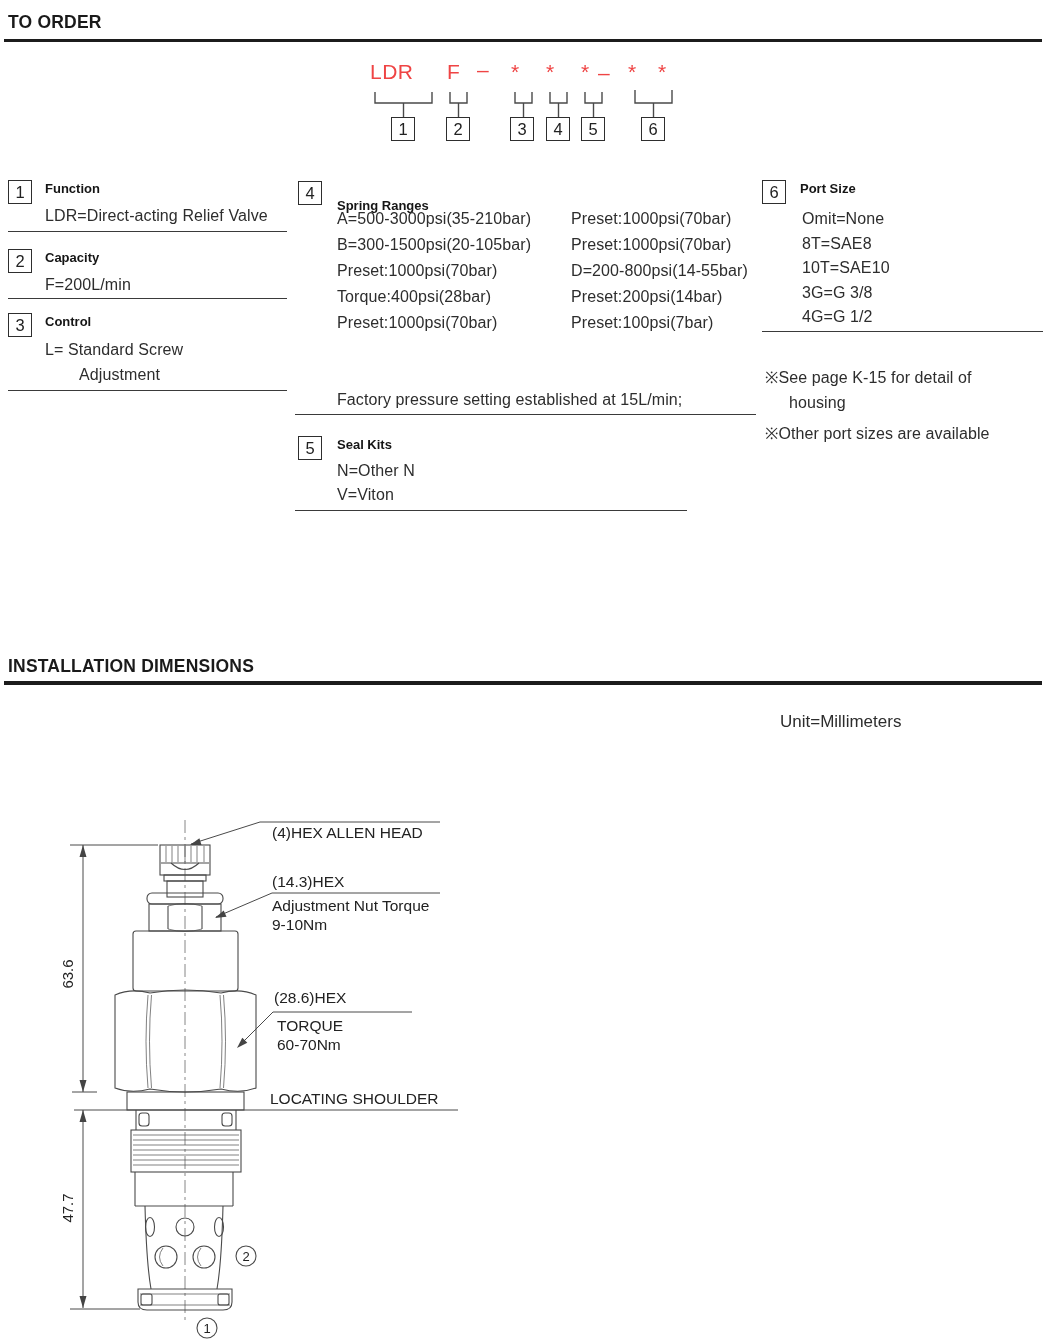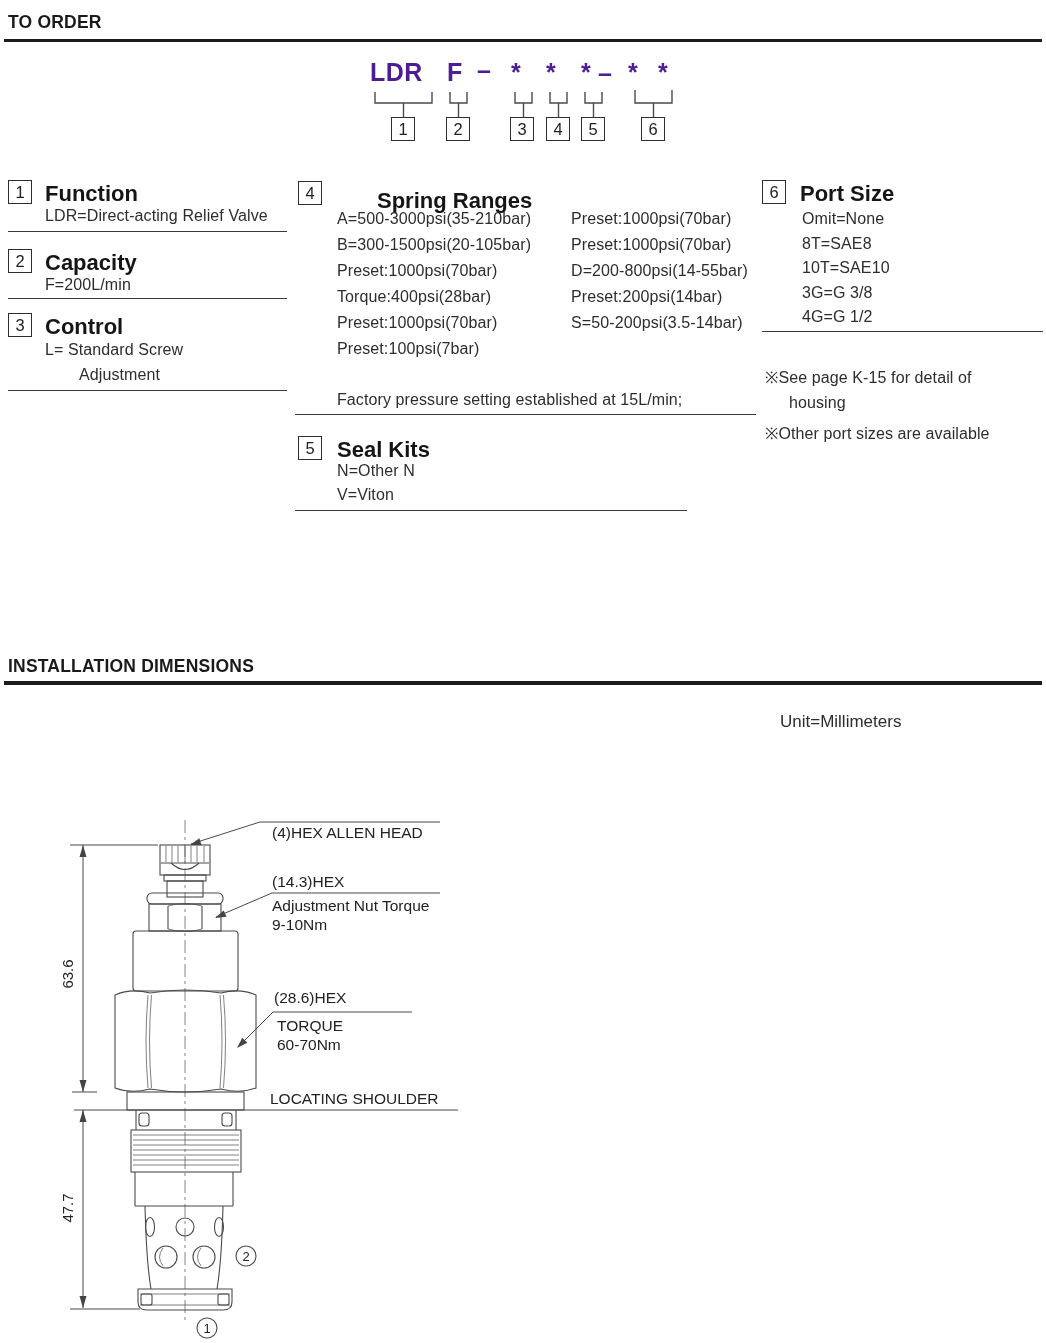--- a/index.html
+++ b/index.html
@@ -8,24 +8,24 @@
     font-family:"Liberation Sans", sans-serif;color:#2b2b2b;overflow:hidden;
   }
   .abs{position:absolute;}
   .h1{font-size:17.5px;font-weight:bold;color:#1a1a1a;letter-spacing:.2px;white-space:nowrap;}
   .rule{background:#1c1c1c;}
   .numbox{
     width:24px;height:24px;border:1.6px solid #2e2e2e;background:#fff;
     display:flex;align-items:center;justify-content:center;
     font-size:16.5px;color:#222;box-sizing:border-box;
   }
-  .sechead{font-size:22px;font-weight:bold;color:#151515;white-space:nowrap;}
+  .sechead{font-size:13px;font-weight:bold;color:#151515;white-space:nowrap;}
   .t15{font-size:16px;color:#2d2d2d;white-space:nowrap;letter-spacing:.1px;}
   .secline{border-top:1.6px solid #3a3a3a;height:0;}
-  .code{font-size:25px;font-weight:bold;color:#4c1d95;line-height:28px;white-space:nowrap;letter-spacing:.5px;}
+  .code{font-size:21px;font-weight:normal;color:#ef4444;line-height:28px;white-space:nowrap;letter-spacing:.5px;}
   .spring-grid{display:grid;grid-template-columns:234px auto;line-height:26px;}
   .portlist{line-height:24.6px;}
   
   .ln{fill:none;stroke:#4a4a4a;stroke-width:1.1;}
   .lnt{fill:none;stroke:#4a4a4a;stroke-width:.7;}
   .lnd{fill:none;stroke:#4a4a4a;stroke-width:1;}
   .cl{fill:none;stroke:#787878;stroke-width:.9;stroke-dasharray:13 4 3 4;}
   .arr{fill:#444;stroke:none;}
   .callout{font-size:15.5px;fill:#222;font-family:"Liberation Sans",sans-serif;}
   .dim{font-size:15px;fill:#222;text-anchor:middle;font-family:"Liberation Sans",sans-serif;}
@@ -79,32 +79,31 @@
 <div class="abs t15" style="left:45px;top:276px;">F=200L/min</div>
 <div class="abs secline" style="left:8px;top:298px;width:279px;"></div>
 
 <div class="abs numbox" style="left:8px;top:313px;">3</div>
 <div class="abs sechead" style="left:45px;top:314px;">Control</div>
 <div class="abs t15" style="left:45px;top:341px;">L= Standard Screw</div>
 <div class="abs t15" style="left:79px;top:366px;">Adjustment</div>
 <div class="abs secline" style="left:8px;top:390px;width:279px;"></div>
 
 <div class="abs numbox" style="left:298px;top:181px;">4</div>
-<div class="abs sechead" style="left:337px;top:188px;margin-left:40px;">Spring Ranges</div>
+<div class="abs sechead" style="left:337px;top:198px;">Spring Ranges</div>
 <div class="abs spring-grid" style="left:337px;top:206px;">
   <span class="t15">A=500-3000psi(35-210bar)</span>
     <span class="t15">Preset:1000psi(70bar)</span>
   <span class="t15">B=300-1500psi(20-105bar)</span>
     <span class="t15">Preset:1000psi(70bar)</span>
     <span class="t15">Preset:1000psi(70bar)</span>
   <span class="t15">D=200-800psi(14-55bar)</span>
     <span class="t15">Torque:400psi(28bar)</span>
     <span class="t15">Preset:200psi(14bar)</span>
     <span class="t15">Preset:1000psi(70bar)</span>
-  <span class="t15">S=50-200psi(3.5-14bar)</span>
     <span class="t15">Preset:100psi(7bar)</span>
 </div>
 <div class="abs t15" style="left:337px;top:391px;">Factory pressure setting established at 15L/min;</div>
 <div class="abs secline" style="left:295px;top:414px;width:461px;"></div>
 
 <div class="abs numbox" style="left:298px;top:436px;">5</div>
 <div class="abs sechead" style="left:337px;top:437px;text-align:center;">Seal Kits</div>
 <div class="abs t15" style="left:337px;top:462px;">N=Other N</div>
 <div class="abs t15" style="left:337px;top:486px;">V=Viton</div>
 <div class="abs secline" style="left:295px;top:510px;width:392px;"></div>

